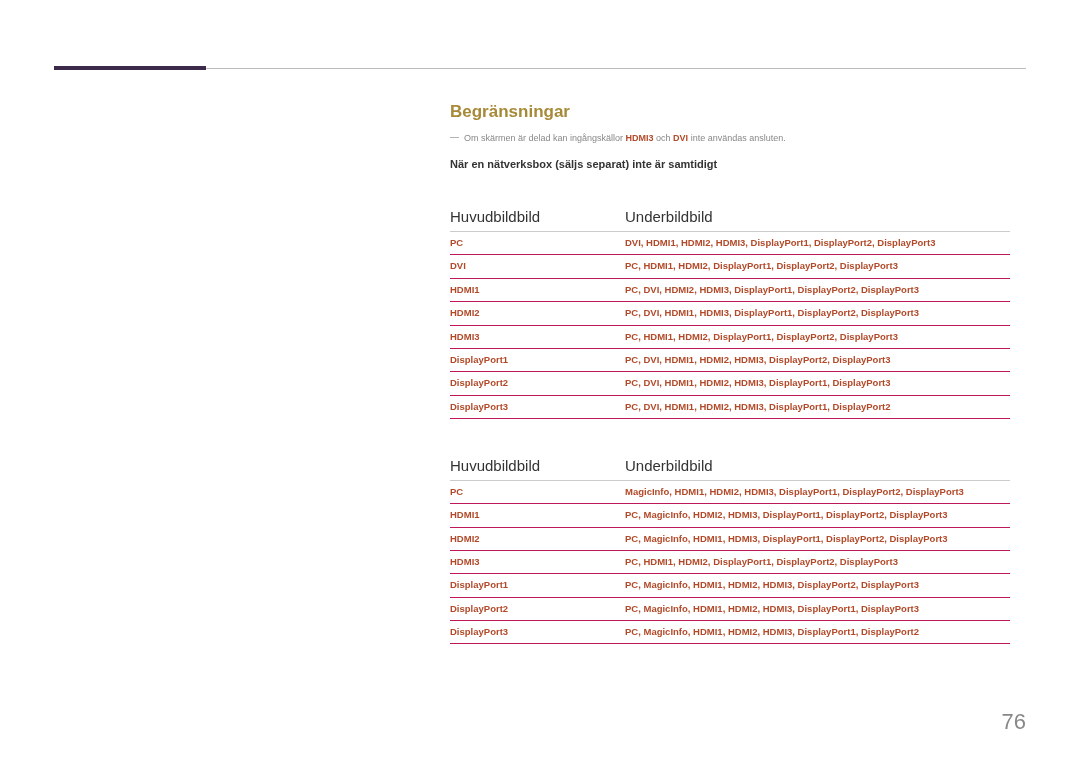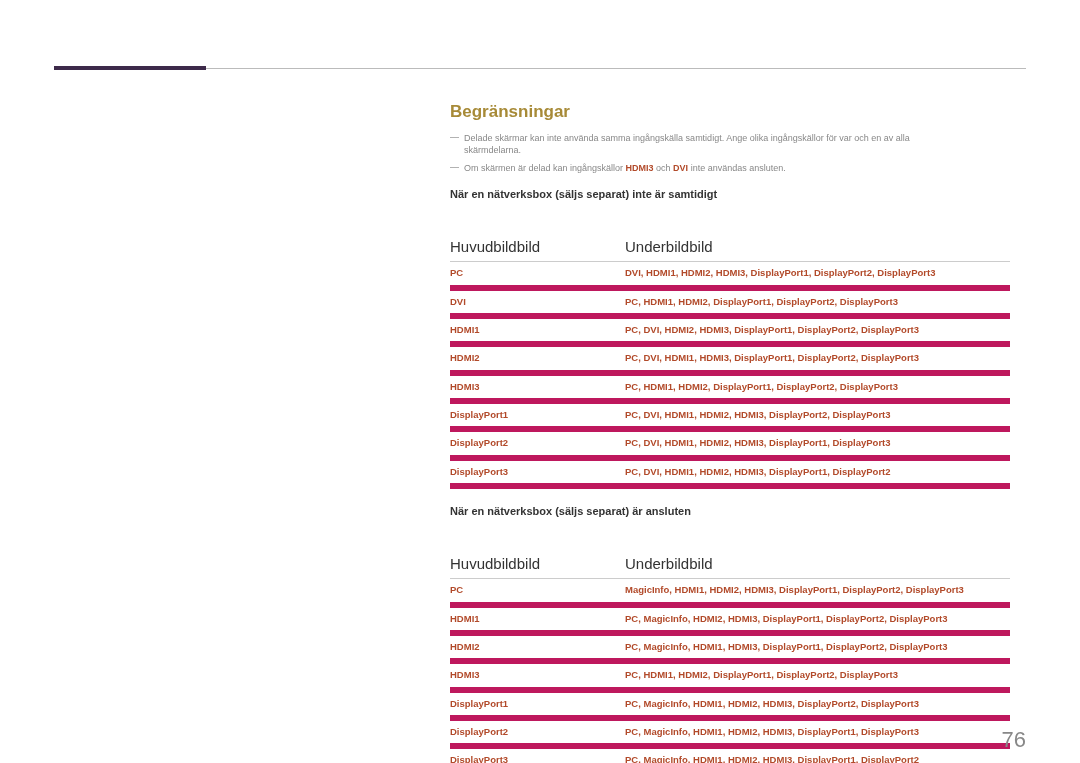--- a/index.html
+++ b/index.html
@@ -80,46 +80,42 @@
       color: #333;
       padding: 8px 0 6px 0;
       border-bottom: 1px solid #ccc;
     }
     th:first-child { width: 175px; }
     td {
       font-size: 9.5px;
       font-weight: 700;
       color: #b24a2a;
       padding: 5px 0;
-      border-bottom: 6px solid #be185d;
+      border-bottom: 1px solid #be185d;
       line-height: 1.3;
     }
     .page-number {
       position: absolute;
-      bottom: 10px;
+      bottom: 28px;
       right: 54px;
       font-size: 22px;
       color: #888;
       font-weight: 400;
     }
   </style>
 </head>
 <body>
 
 <div class="header-line"></div>
 <div class="header-accent"></div>
 
 <div class="content">
   <h2 class="section-title">Begränsningar</h2>
 
   <div class="dash-list">
-    <div class="dash-item">
-      <span>Delade skärmar kan inte använda samma ingångskälla samtidigt. Ange olika ingångskällor för var och en av alla</span><br>
-      <span>skärmdelarna.</span>
-    </div>
     <div class="dash-item">
       <span>Om skärmen är delad kan ingångskällor </span><span class="redinline">HDMI3</span><span> och </span><span class="redinline">DVI</span><span> inte användas ansluten.</span>
     </div>
   </div>
 
   <h3 class="table-title">När en nätverksbox (säljs separat) inte är samtidigt</h3>
   <table>
     <thead>
       <tr>
         <th>Huvudbildbild</th>
@@ -155,21 +151,20 @@
           <td>DisplayPort2</td>
           <td>PC, DVI, HDMI1, HDMI2, HDMI3, DisplayPort1, DisplayPort3</td>
         </tr>
       <tr>
           <td>DisplayPort3</td>
           <td>PC, DVI, HDMI1, HDMI2, HDMI3, DisplayPort1, DisplayPort2</td>
         </tr>
     </tbody>
   </table>
 
-  <h3 class="table-title">När en nätverksbox (säljs separat) är ansluten</h3>
   <table>
     <thead>
       <tr>
         <th>Huvudbildbild</th>
         <th>Underbildbild</th>
       </tr>
     </thead>
     <tbody>
       <tr>
           <td>PC</td>

